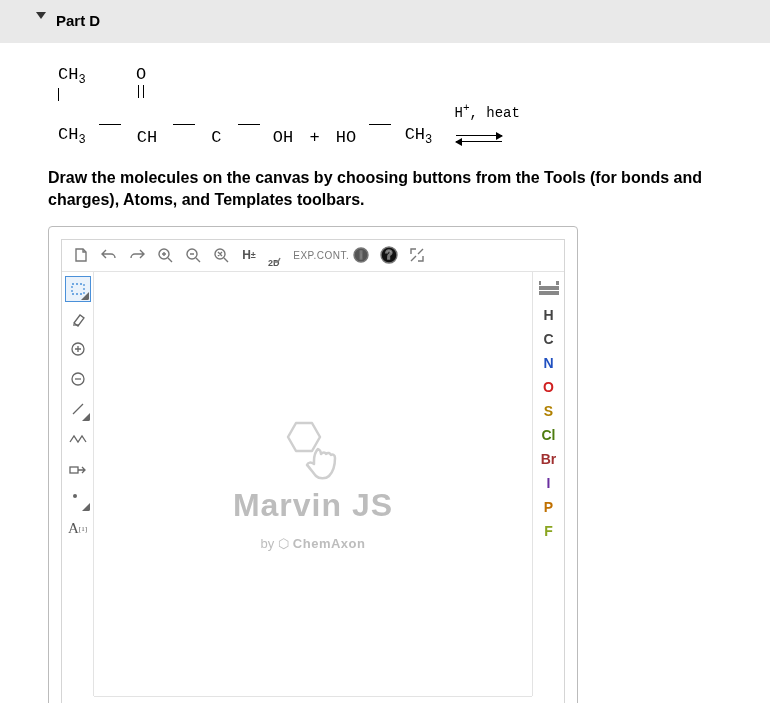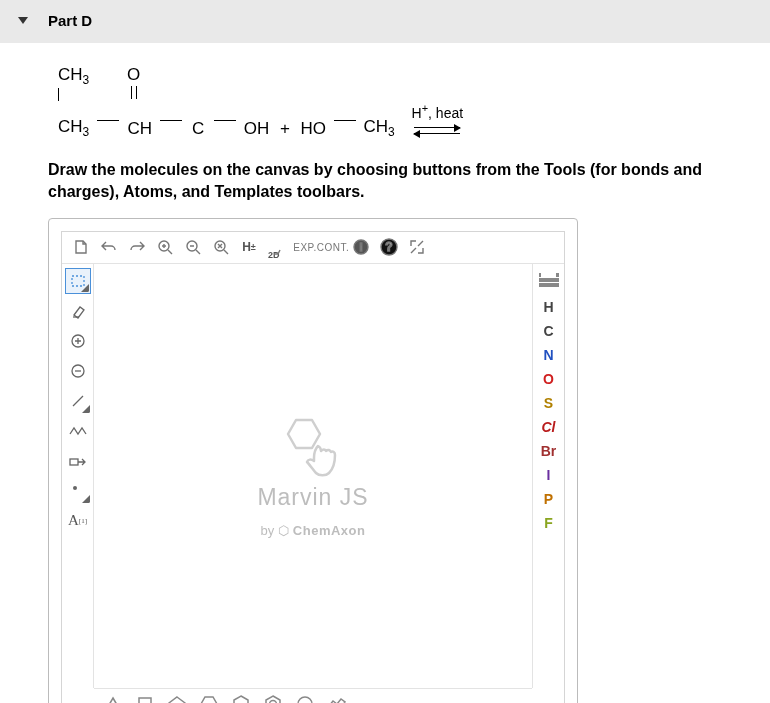--- a/index.html
+++ b/index.html
@@ -1,32 +1,32 @@
 <!DOCTYPE html>
 <html><head>
 <meta charset="utf-8">
 <style>
 *{box-sizing:border-box;margin:0;padding:0}
 body{font-family:Arial,Helvetica,sans-serif;background:#fff;width:770px}
-.part-header{background:#e9e9e9;padding:12px 20px 14px 18px;display:flex;align-items:center;gap:20px}
+.part-header{background:#e9e9e9;padding:12px 20px 14px 36px;display:flex;align-items:flex-start;gap:10px}
 .tri{width:0;height:0;border-left:5px solid transparent;border-right:5px solid transparent;border-top:7px solid #333}
 .part-title{font-weight:bold;font-size:15px}
 .content{padding:16px 48px 24px 48px}
-.rxn{font-family:Liberation Sans, sans-serif;font-size:17px;margin:6px 0 20px 10px}
+.rxn{font-family:Liberation Mono, monospace;font-size:17px;margin:6px 0 20px 10px}
 .rxn sub{font-size:12px;vertical-align:sub}
 .rxn sup{font-size:11px;vertical-align:super}
 .box-top{display:inline-block;vertical-align:top;text-align:center;min-width:26px}
 .vb{border-left:1.3px solid #000;height:13px;margin:1px auto}
 .db{position:relative;width:12px;height:13px;margin:1px auto}
 .db::before,.db::after{content:"";position:absolute;top:0;bottom:0;border-left:1.3px solid #000}
 .db::before{left:3px}.db::after{right:3px}
 .bot{display:inline-block;vertical-align:bottom}
 .hb{display:inline-block;border-top:1.3px solid #000;width:22px;vertical-align:middle;margin:0 3px}
 .rxn-cond{display:inline-block;vertical-align:middle;margin-left:12px}
-.cond-txt{font-size:14px;text-align:center;margin-bottom:2px}
+.cond-txt{font-size:14px;text-align:center;margin-bottom:10px}
 .arrows{position:relative;width:50px;height:16px}
 .arrows .a1,.arrows .a2{position:absolute;left:2px;right:2px;border-top:1.5px solid #000}
 .arrows .a1{top:4px}.arrows .a2{top:10px}
 .arrows .a1::after{content:"";position:absolute;right:-1px;top:-4px;border-left:7px solid #000;border-top:4px solid transparent;border-bottom:4px solid transparent}
 .arrows .a2::before{content:"";position:absolute;left:-1px;top:-4px;border-right:7px solid #000;border-top:4px solid transparent;border-bottom:4px solid transparent}
 .instr{font-size:16px;font-weight:bold;line-height:1.4;margin-bottom:14px}
 .editor-wrap{border:1px solid #bbb;border-radius:4px;padding:12px;width:530px}
 .marvin{border:1px solid #d5d5d5;position:relative;height:490px;background:#fff}
 .mtop{height:32px;border-bottom:1px solid #e3e3e3;display:flex;align-items:center;padding:0 6px;gap:2px}
 .tbtn{width:26px;height:26px;display:flex;align-items:center;justify-content:center;color:#777;font-size:12px;cursor:pointer}
@@ -35,21 +35,21 @@
 .lbtn{width:26px;height:26px;display:flex;align-items:center;justify-content:center;cursor:pointer;position:relative;color:#555;font-size:13px}
 .lbtn.sel{border:1px solid #4a90d9;background:#eaf2fb}
 .lbtn svg{stroke:#666;fill:none;stroke-width:1.3}
 .lbtn .tri2{position:absolute;right:1px;bottom:1px;width:0;height:0;border-left:4px solid transparent;border-top:4px solid transparent;border-right:4px solid #666;border-bottom:4px solid #666;border-radius:0 0 2px 0}
 .right-bar{position:absolute;right:0;top:32px;bottom:32px;width:32px;border-left:1px solid #e3e3e3;display:flex;flex-direction:column;align-items:center;padding-top:4px;gap:3px}
 .rbtn{width:26px;height:24px;display:flex;align-items:center;justify-content:center;cursor:pointer;font-size:14px;font-weight:bold;font-family:Arial}
 .bot-bar{position:absolute;left:32px;right:32px;bottom:0;height:32px;border-top:1px solid #e3e3e3;display:flex;align-items:center;padding:0 6px;gap:6px}
 .bbtn{width:26px;height:24px;display:flex;align-items:center;justify-content:center;cursor:pointer}
 .bbtn svg{stroke:#888;fill:none;stroke-width:1.5}
 .canvas{position:absolute;left:32px;right:32px;top:32px;bottom:32px;display:flex;flex-direction:column;align-items:center;justify-content:center;color:#bdbdbd}
-.mj{font-size:23px;font-weight:400;letter-spacing:1px;}
+.mj{font-size:32px;font-weight:700;letter-spacing:1px;}
 .ca{font-size:13px;margin-top:12px}
 .ca b{font-weight:bold;letter-spacing:.5px}
 .exp{font-size:10px;letter-spacing:.5px}
 .periodic{width:20px;height:14px;display:grid;grid-template-columns:repeat(6,1fr);grid-template-rows:repeat(3,1fr);gap:1px}
 .periodic span{background:#888}
 .periodic span:nth-child(1){grid-column:1}.periodic span:nth-child(2){grid-column:6}
 .hand-svg{width:70px;height:70px}
 </style>
 </head>
 <body>
@@ -223,21 +223,21 @@
               <span style="grid-column:1/7;grid-row:2"></span>
               <span style="grid-column:1/7;grid-row:3"></span>
             </div>
           </div>
         <div id="atom-list">
             <div class="rbtn" style="color: rgb(68, 68, 68);">H</div>
             <div class="rbtn" style="color: rgb(68, 68, 68);">C</div>
             <div class="rbtn" style="color: rgb(32, 80, 192);">N</div>
             <div class="rbtn" style="color: rgb(208, 32, 32);">O</div>
             <div class="rbtn" style="color: rgb(176, 128, 0);">S</div>
-            <div class="rbtn" style="color: #b91c1c; font-style: italic;">Cl</div>
+            <div class="rbtn" style="color: #4d7c0f;">Cl</div>
             <div class="rbtn" style="color: rgb(160, 48, 48);">Br</div>
             <div class="rbtn" style="color: rgb(106, 47, 160);">I</div>
             <div class="rbtn" style="color: rgb(192, 112, 0);">P</div>
             <div class="rbtn" style="color: rgb(138, 165, 32);">F</div>
           </div>
       </div>
 
       <div class="bot-bar">
         <div class="bbtn">
             <svg width="18" height="16">

